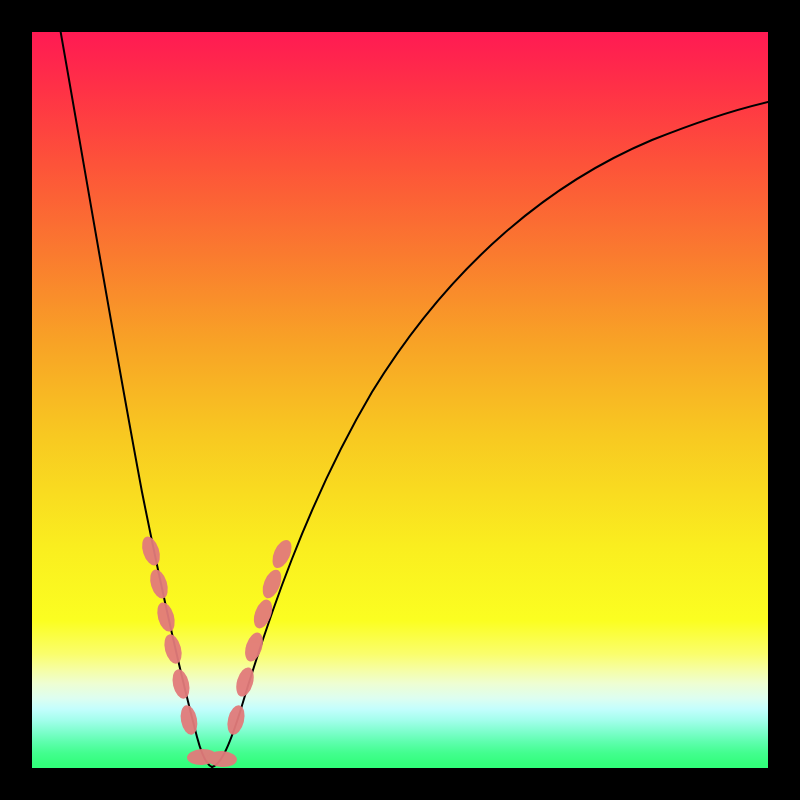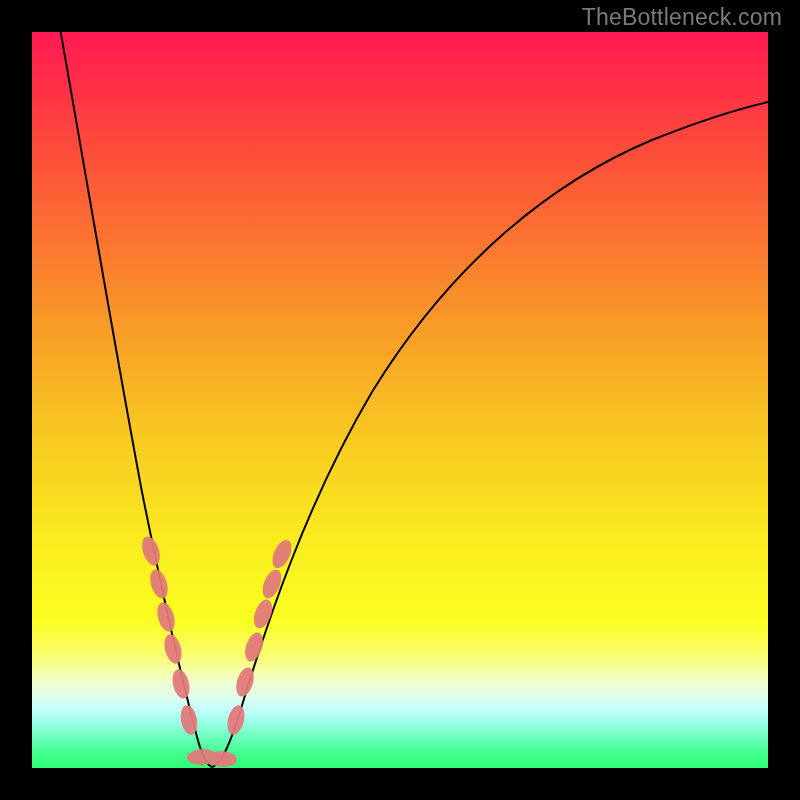--- a/index.html
+++ b/index.html
@@ -93,14 +93,13 @@
 
         <ellipse cx="204" cy="688" rx="8" ry="15" transform="rotate(14 204 688)"></ellipse>
         <ellipse cx="213" cy="650" rx="8" ry="15" transform="rotate(16 213 650)"></ellipse>
         <ellipse cx="222" cy="615" rx="8" ry="15" transform="rotate(18 222 615)"></ellipse>
         <ellipse cx="231" cy="582" rx="8" ry="15" transform="rotate(20 231 582)"></ellipse>
         <ellipse cx="240" cy="552" rx="8" ry="15" transform="rotate(22 240 552)"></ellipse>
         <ellipse cx="250" cy="522" rx="8" ry="15" transform="rotate(24 250 522)"></ellipse>
       </g>
     </svg>
   </div>
-  <div class="watermark">TheBottleneck.com</div>
 </div>
 
 </body></html>

